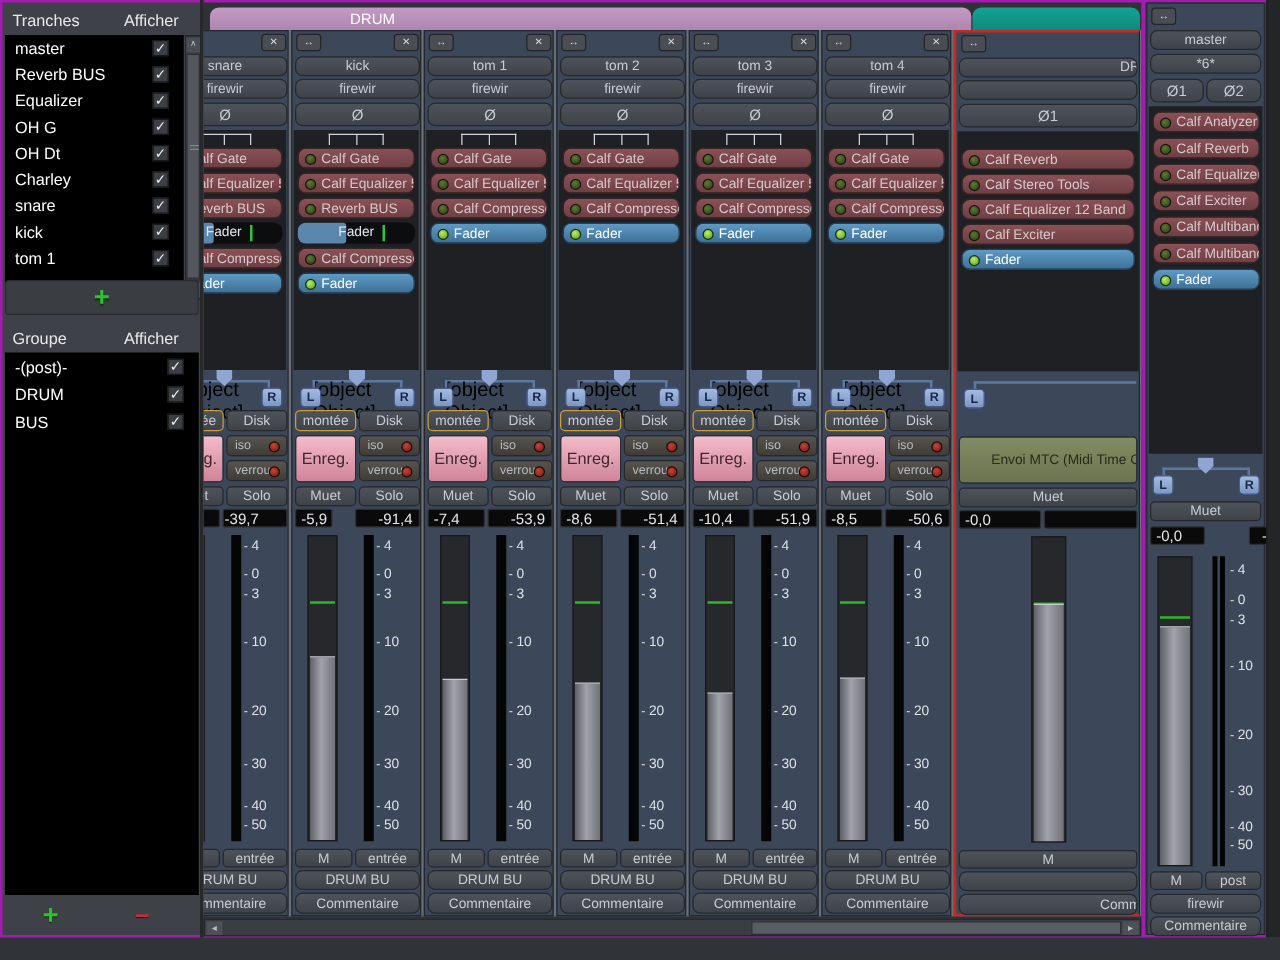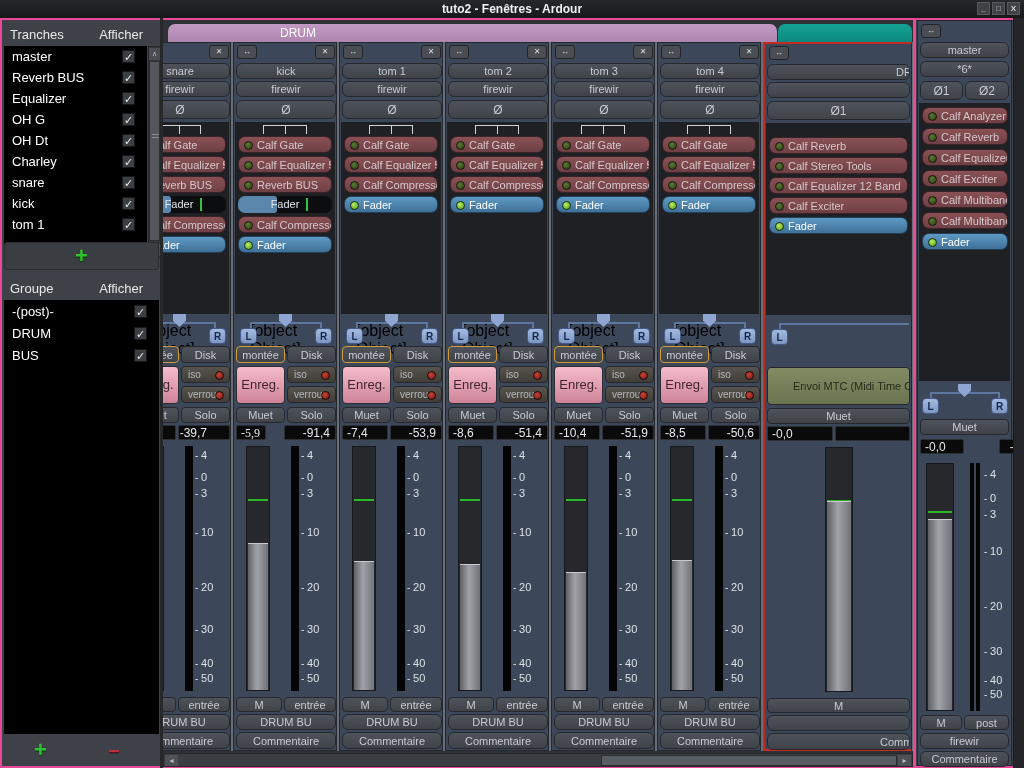--- a/index.html
+++ b/index.html
@@ -4,21 +4,21 @@
 <style>
   * { margin:0; padding:0; box-sizing:border-box; }
   html,body { width:1024px; height:768px; overflow:hidden; background:#303338;
     font-family:"Liberation Sans","DejaVu Sans",sans-serif; }
   .titlebar { position:absolute; left:0; top:0; width:1024px; height:18px;
     background:linear-gradient(#26282b,#17181a); color:#f0f0f0; font-size:12px; font-weight:bold;
     text-align:center; line-height:18px; }
   .win-btns { position:absolute; right:4px; top:2px; display:flex; gap:2px; }
   .win-btn { width:13px; height:13px; background:#3f4246; border:1px solid #55585e; color:#cfd3d8;
     font-size:8px; line-height:11px; text-align:center; }
-  .main { position:absolute; left:0; top:18px; width:1024px; height:750px; background:#ec4899; }
+  .main { position:absolute; left:0; top:0; width:1024px; height:750px; background:#a21caf; }
   .edge-r { position:absolute; right:0; top:0; width:11px; height:750px; background:#232529; border-left:1px solid #1a1b1d; }
 
   
   .sidebar { position:absolute; left:2px; top:2px; width:159px; height:746px; background:#3e4248; }
   .panel-head { position:absolute; left:2px; width:143px; height:22px; color:#e8e8e8; font-size:13px; }
   .panel-head .hl { position:absolute; left:6px; top:3px; }
   .panel-head .hr { position:absolute; right:4px; top:3px; }
   .tracklist { position:absolute; left:2px; width:143px; background:#000; }
   .lrow { position:relative; height:21px; color:#fff; font-size:13px; }
   .lrow .nm { position:absolute; left:8px; top:3px; }
@@ -264,21 +264,21 @@
           <div class="penta" style="left: 45px; top: 271px;"></div>
           <div class="lrbtn" style="left: 6px; top: 285px;">L</div>
           <div class="lrbtn" style="left: 81px; top: 285px;">R</div>
           <div class="sbtn orange" style="left: 2px; top: 303px; width: 49px; height: 17px; line-height: 16px; border-radius: 4px;">montée</div>
           <div class="sbtn" style="left: 53px; top: 303px; width: 49px; height: 17px; line-height: 16px; border-radius: 4px;">Disk</div>
           <div class="sbtn rec" style="left: 2px; top: 323px; width: 49px; height: 38px; line-height: 36px;">Enreg.</div>
           <div class="isobtn" style="left: 53px; top: 323px; width: 49px; height: 17px; line-height: 16px;">iso<div class="ledr"></div></div>
           <div class="isobtn" style="left: 53px; top: 343px; width: 49px; height: 17px; line-height: 16px;">verrou<div class="ledr"></div></div>
           <div class="sbtn" style="left: 2px; top: 364px; width: 49px; height: 16px; line-height: 15px; border-radius: 4px;">Muet</div>
           <div class="sbtn" style="left: 53px; top: 364px; width: 49px; height: 16px; line-height: 15px; border-radius: 4px;">Solo</div>
-          <div class="disp" style="left: 2px; top: 382px; width: 30px; padding-left: 4px; font-family: Liberation Serif, serif;">-5,9</div>
+          <div class="disp" style="left: 2px; top: 382px; width: 30px; padding-left: 4px;">-5,9</div>
           <div class="disp" style="left: 50px; top: 382px; width: 52px; text-align: right; padding-right: 5px;">-91,4</div>
           <div class="fader" style="left: 12px;">
             <div class="unity" style="top: 52px;"></div>
             <div class="handle" style="top: 96px;"></div>
           </div>
           <div class="meterbar" style="left: 57px;"></div>
           <div class="scale" style="left: 67px;">
             <span style="top: 3px;">4</span>
             <span style="top: 25px;">0</span>
             <span style="top: 41px;">3</span>

